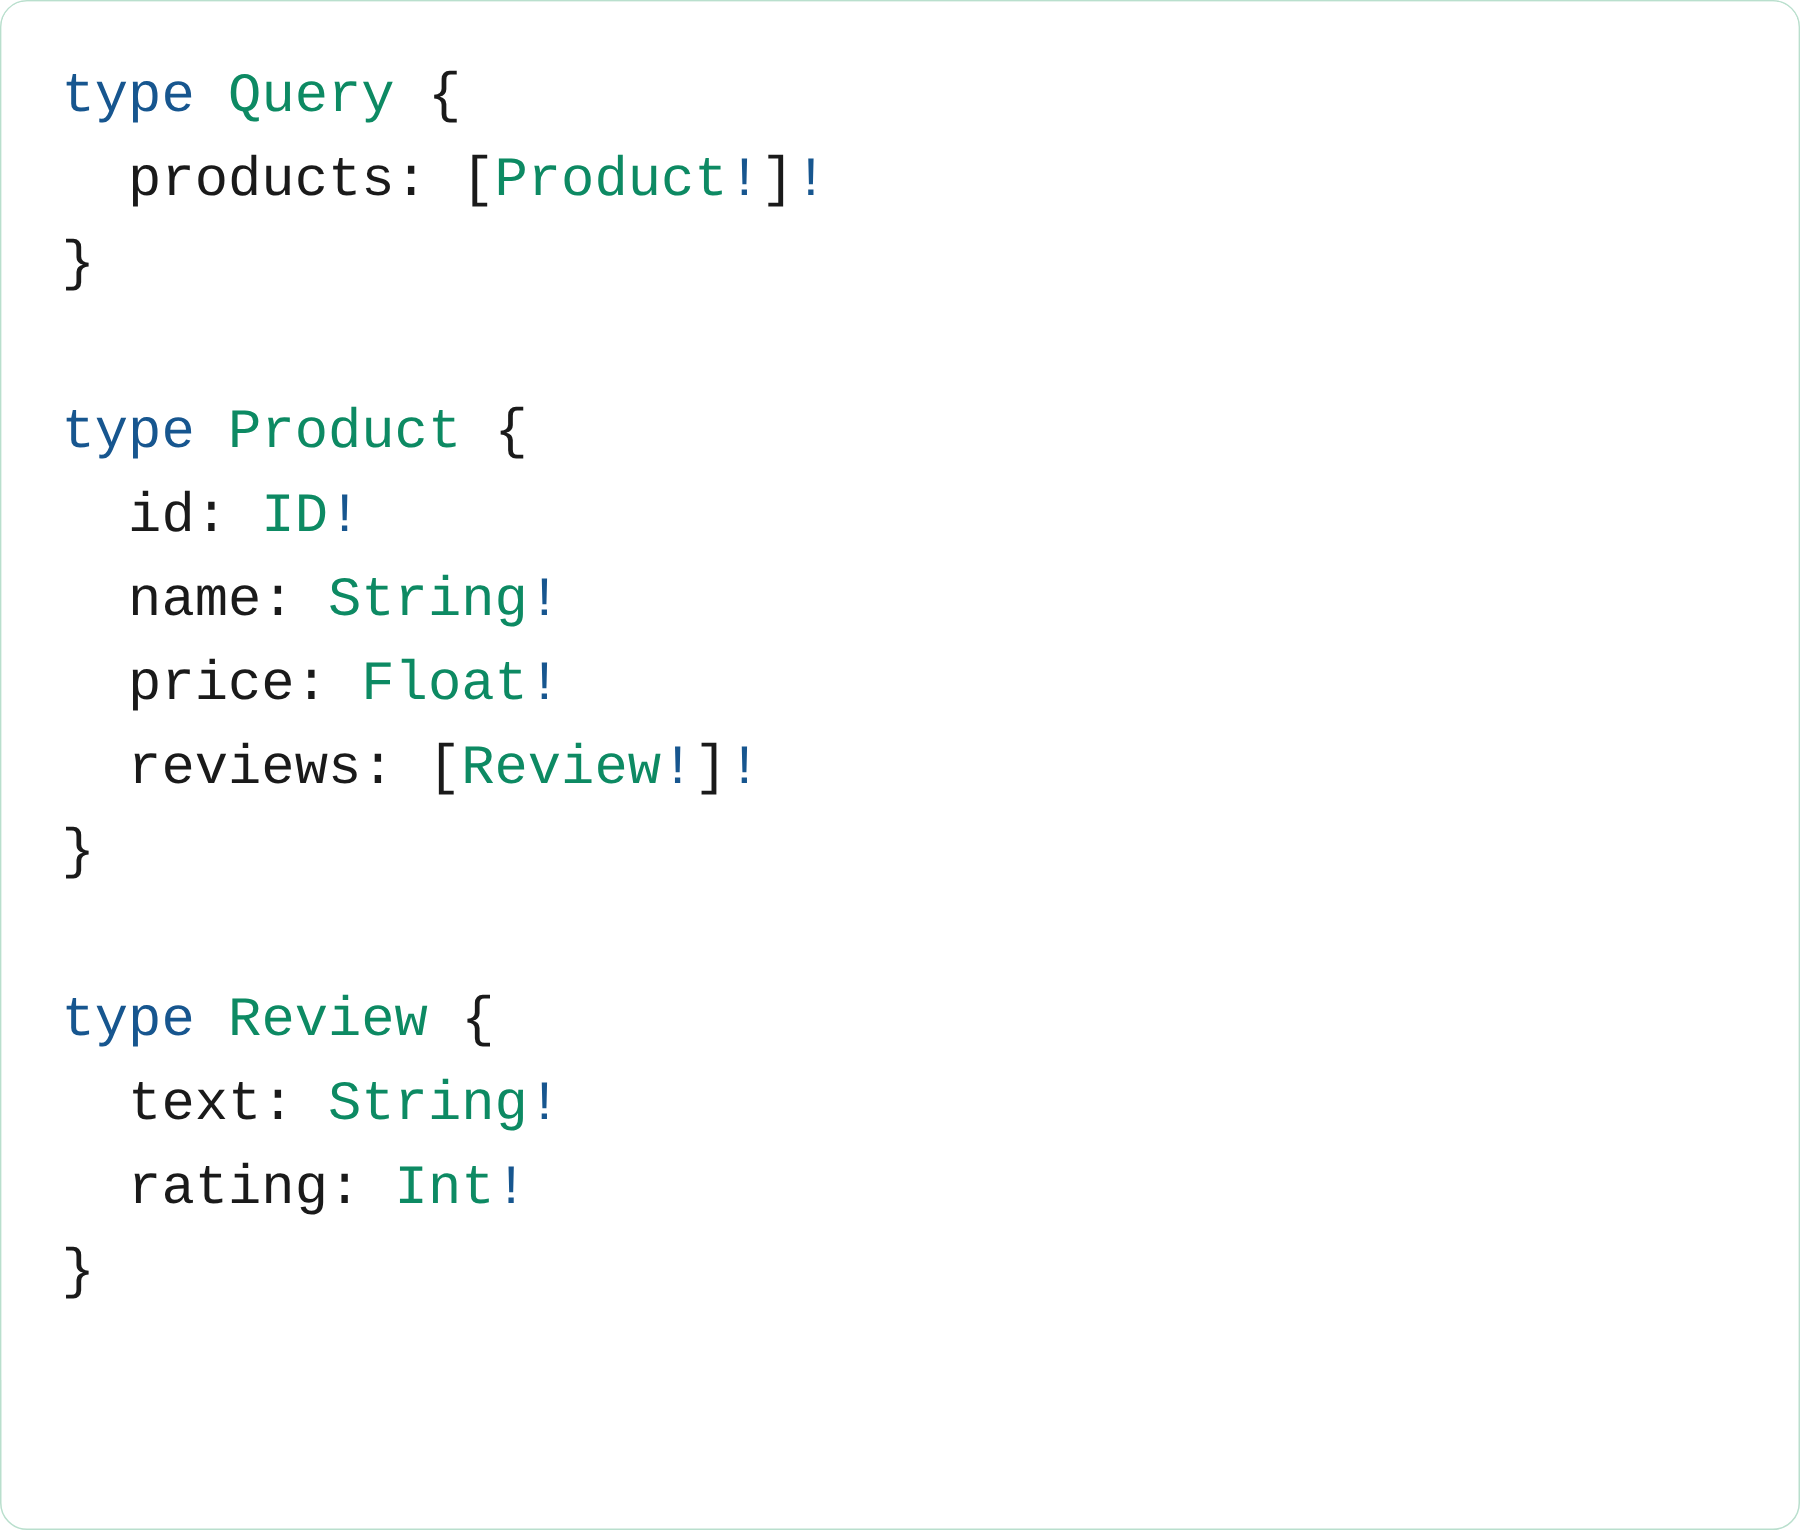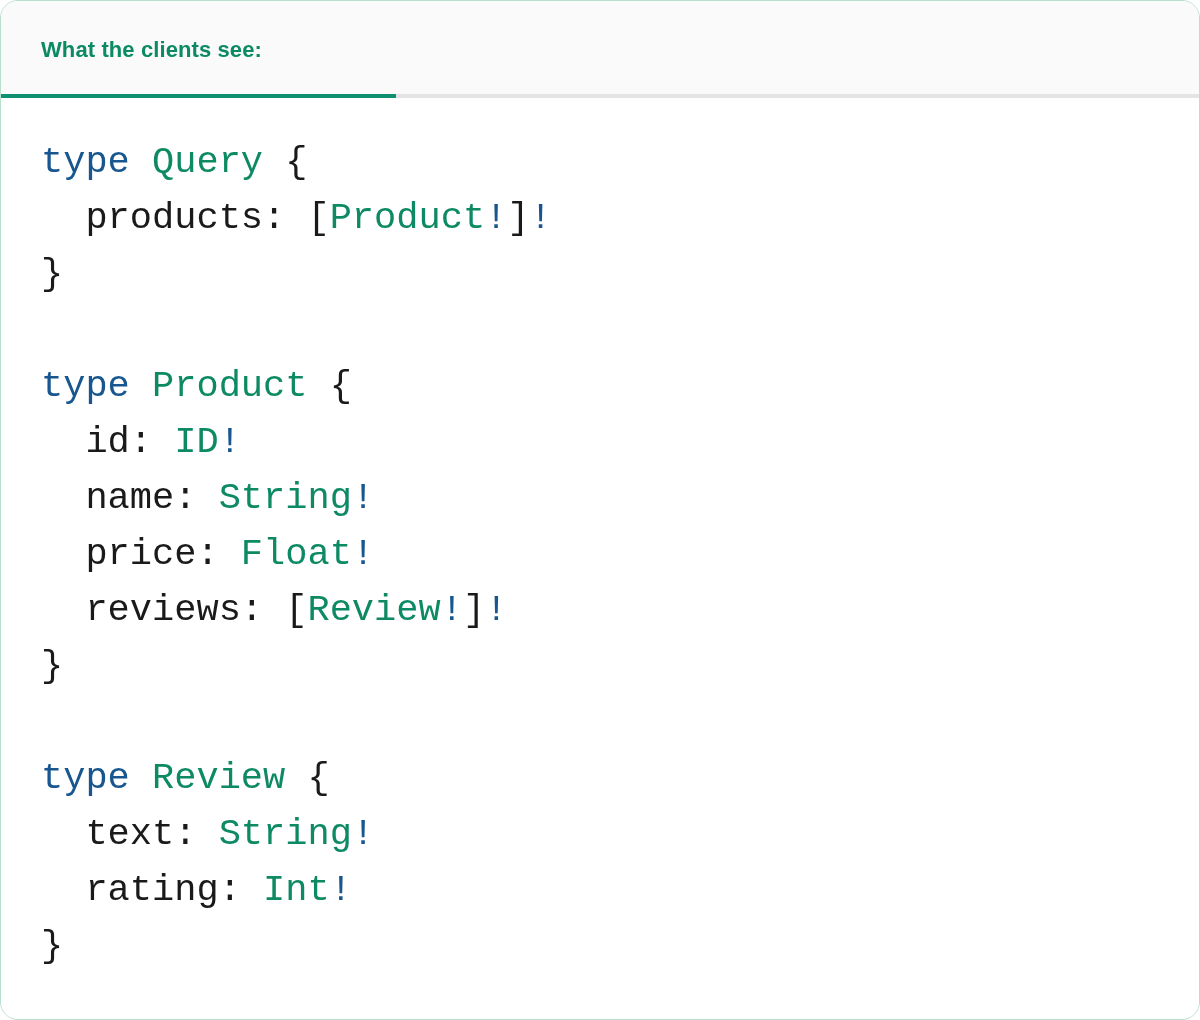--- a/index.html
+++ b/index.html
@@ -98,25 +98,20 @@
   .k   { color: #17568f; }   
   .t   { color: #0d8a63; }   
   .b   { color: #17568f; }   
   .p   { color: #1a1a1a; }   
 </style>
 </head>
 <body>
 
 <div class="card">
 
-  <div class="tabstrip">
-    <div class="tab active">
-      <span class="tab-label">What the clients see:</span>
-    </div>
-  </div>
 
   <div class="code-body">
     <pre class="code" id="code-block"><span class="k">type</span><span class="p"> </span><span class="t">Query</span><span class="p"> {</span>
 <span class="p">  products: [</span><span class="t">Product</span><span class="b">!</span><span class="p">]</span><span class="b">!</span>
 <span class="p">}</span>
 
 <span class="k">type</span><span class="p"> </span><span class="t">Product</span><span class="p"> {</span>
 <span class="p">  id: </span><span class="t">ID</span><span class="b">!</span>
 <span class="p">  name: </span><span class="t">String</span><span class="b">!</span>
 <span class="p">  price: </span><span class="t">Float</span><span class="b">!</span>

